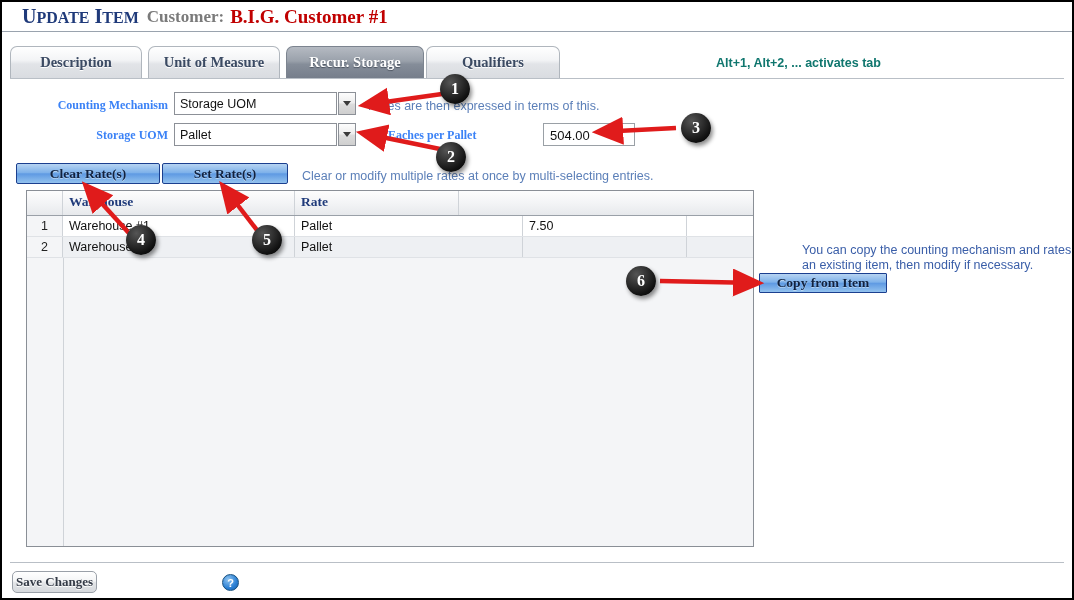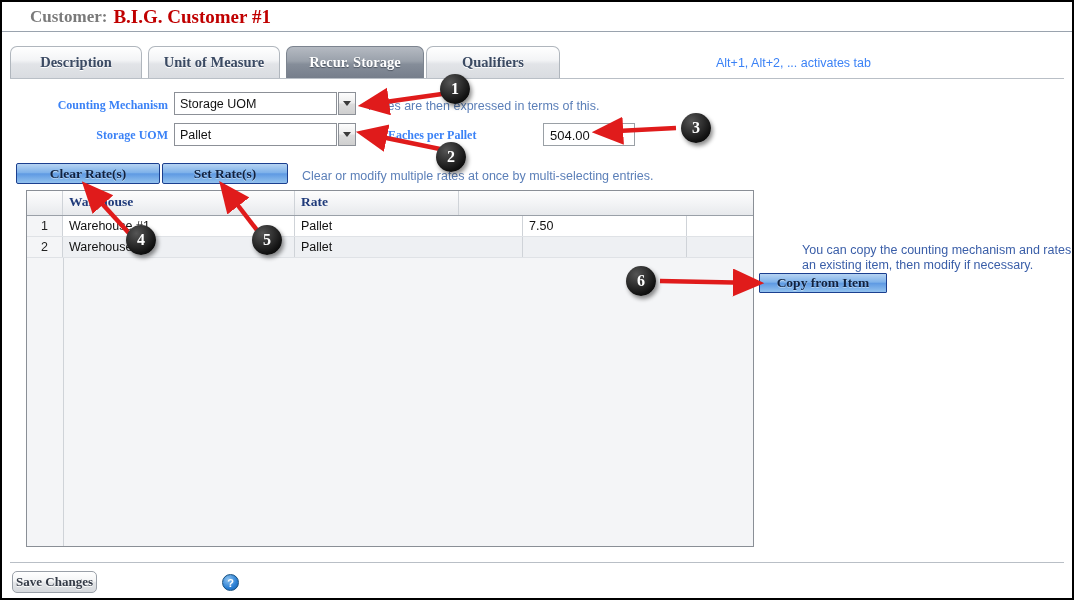--- a/index.html
+++ b/index.html
@@ -91,21 +91,22 @@
     color: #ffffff;
     text-shadow: 0 1px 1px #4a525e;
     border-color: #7c848f;
     z-index: 5;
   }
   .tabs-hint {
     position: absolute;
     top: 10px;
     font-family: "Liberation Sans", sans-serif;
     font-size: 12.5px;
-    color: #3b82f6;
+    color: #0f766e;
+    font-weight: bold;
   }
 
   
   .field-label {
     position: absolute;
     font-family: "Liberation Serif", serif;
     font-weight: bold;
     font-size: 12px;
     color: #3b82f6;
     text-align: right;
@@ -314,20 +315,24 @@
     pointer-events: none;
     z-index: 35;
   }
 </style>
 </head>
 <body>
 
 <div id="app">
 
   <div class="titlebar">
+    <span class="title-update">
+      <span class="cap">U</span><span class="small">PDATE</span>
+      <span class="cap">I</span><span class="small">TEM</span>
+    </span>
     <span class="title-customer">Customer:</span>
     <span class="title-value">B.I.G. Customer #1</span>
   </div>
 
   <div class="tabstrip">
     <div class="tab" style="left:8px; width:132px;">
       <span>Description</span>
     </div>
     <div class="tab" style="left:146px; width:132px;">
       <span>Unit of Measure</span>

